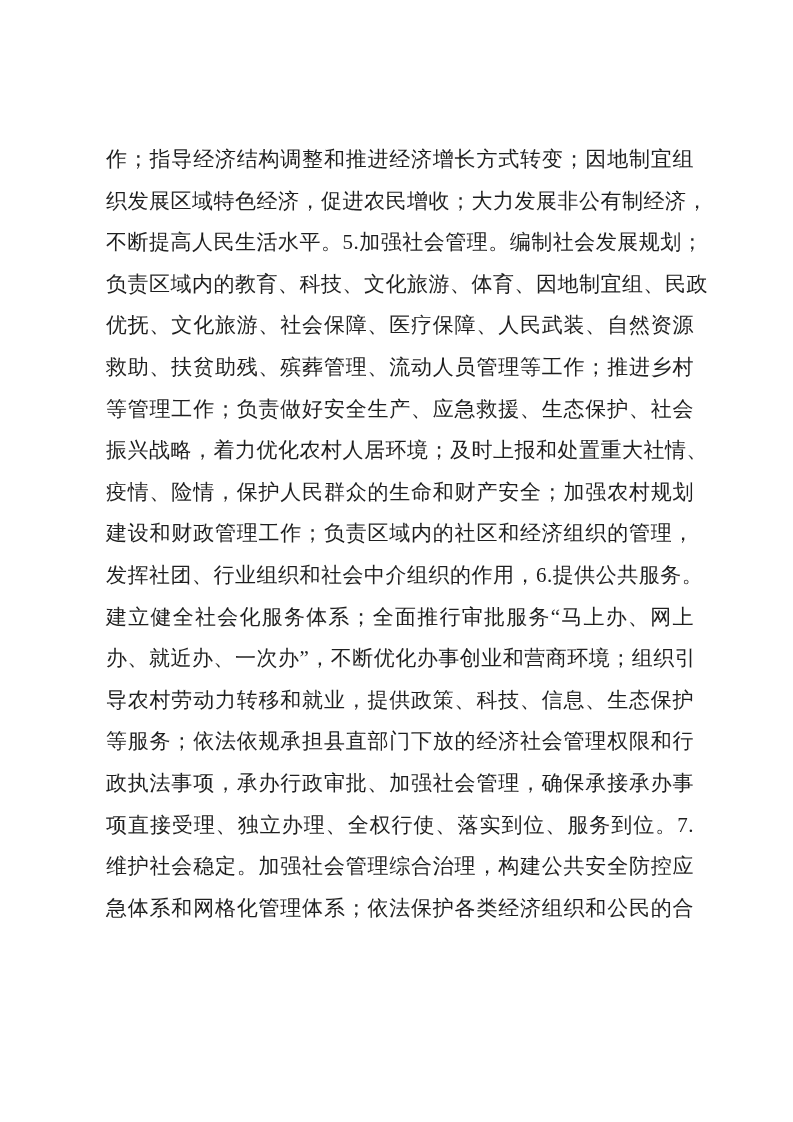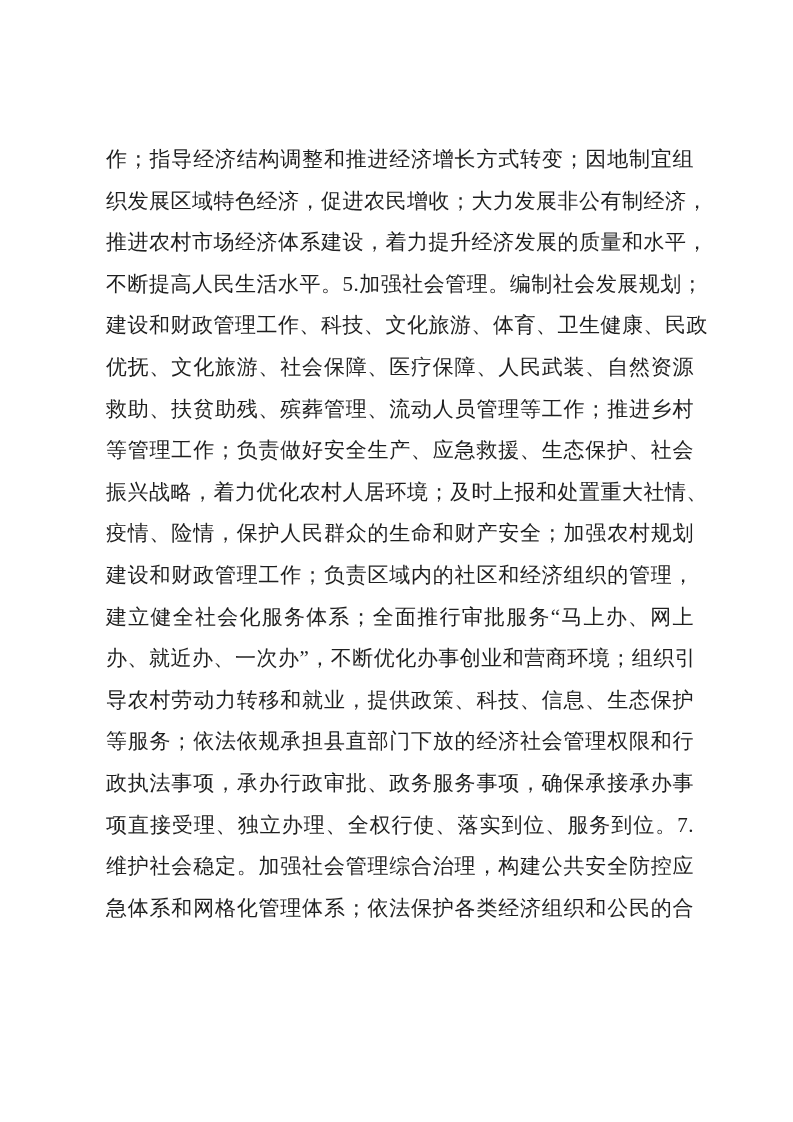--- a/index.html
+++ b/index.html
@@ -41,31 +41,31 @@
     font-weight: 400;
   }
 </style>
 </head>
 <body>
 
 <div class="page">
   <div class="text-block">
     <div class="line">作；指导经济结构调整和推进经济增长方式转变；因地制宜组</div>
     <div class="line">织发展区域特色经济，促进农民增收；大力发展非公有制经济，</div>
-    <div class="line">推进农村市场经济体系建设，着力提升经济发展的质量和水平，</div>
     <div class="line">不断提高人民生活水平。5.加强社会管理。编制社会发展规划；</div>
-    <div class="line">建设和财政管理工作、科技、文化旅游、体育、卫生健康、民政</div>
+    <div class="line">负责区域内的教育、科技、文化旅游、体育、因地制宜组、民政</div>
     <div class="line">优抚、文化旅游、社会保障、医疗保障、人民武装、自然资源</div>
     <div class="line">救助、扶贫助残、殡葬管理、流动人员管理等工作；推进乡村</div>
     <div class="line">等管理工作；负责做好安全生产、应急救援、生态保护、社会</div>
     <div class="line">振兴战略，着力优化农村人居环境；及时上报和处置重大社情、</div>
     <div class="line">疫情、险情，保护人民群众的生命和财产安全；加强农村规划</div>
     <div class="line">建设和财政管理工作；负责区域内的社区和经济组织的管理，</div>
+    <div class="line">发挥社团、行业组织和社会中介组织的作用，6.提供公共服务。</div>
     <div class="line">建立健全社会化服务体系；全面推行审批服务“马上办、网上</div>
     <div class="line">办、就近办、一次办”，不断优化办事创业和营商环境；组织引</div>
     <div class="line">导农村劳动力转移和就业，提供政策、科技、信息、生态保护</div>
     <div class="line">等服务；依法依规承担县直部门下放的经济社会管理权限和行</div>
-    <div class="line">政执法事项，承办行政审批、政务服务事项，确保承接承办事</div>
+    <div class="line">政执法事项，承办行政审批、加强社会管理，确保承接承办事</div>
     <div class="line">项直接受理、独立办理、全权行使、落实到位、服务到位。7.</div>
     <div class="line">维护社会稳定。加强社会管理综合治理，构建公共安全防控应</div>
     <div class="line">急体系和网格化管理体系；依法保护各类经济组织和公民的合</div>
   </div>
 </div>
 
 </body></html>

